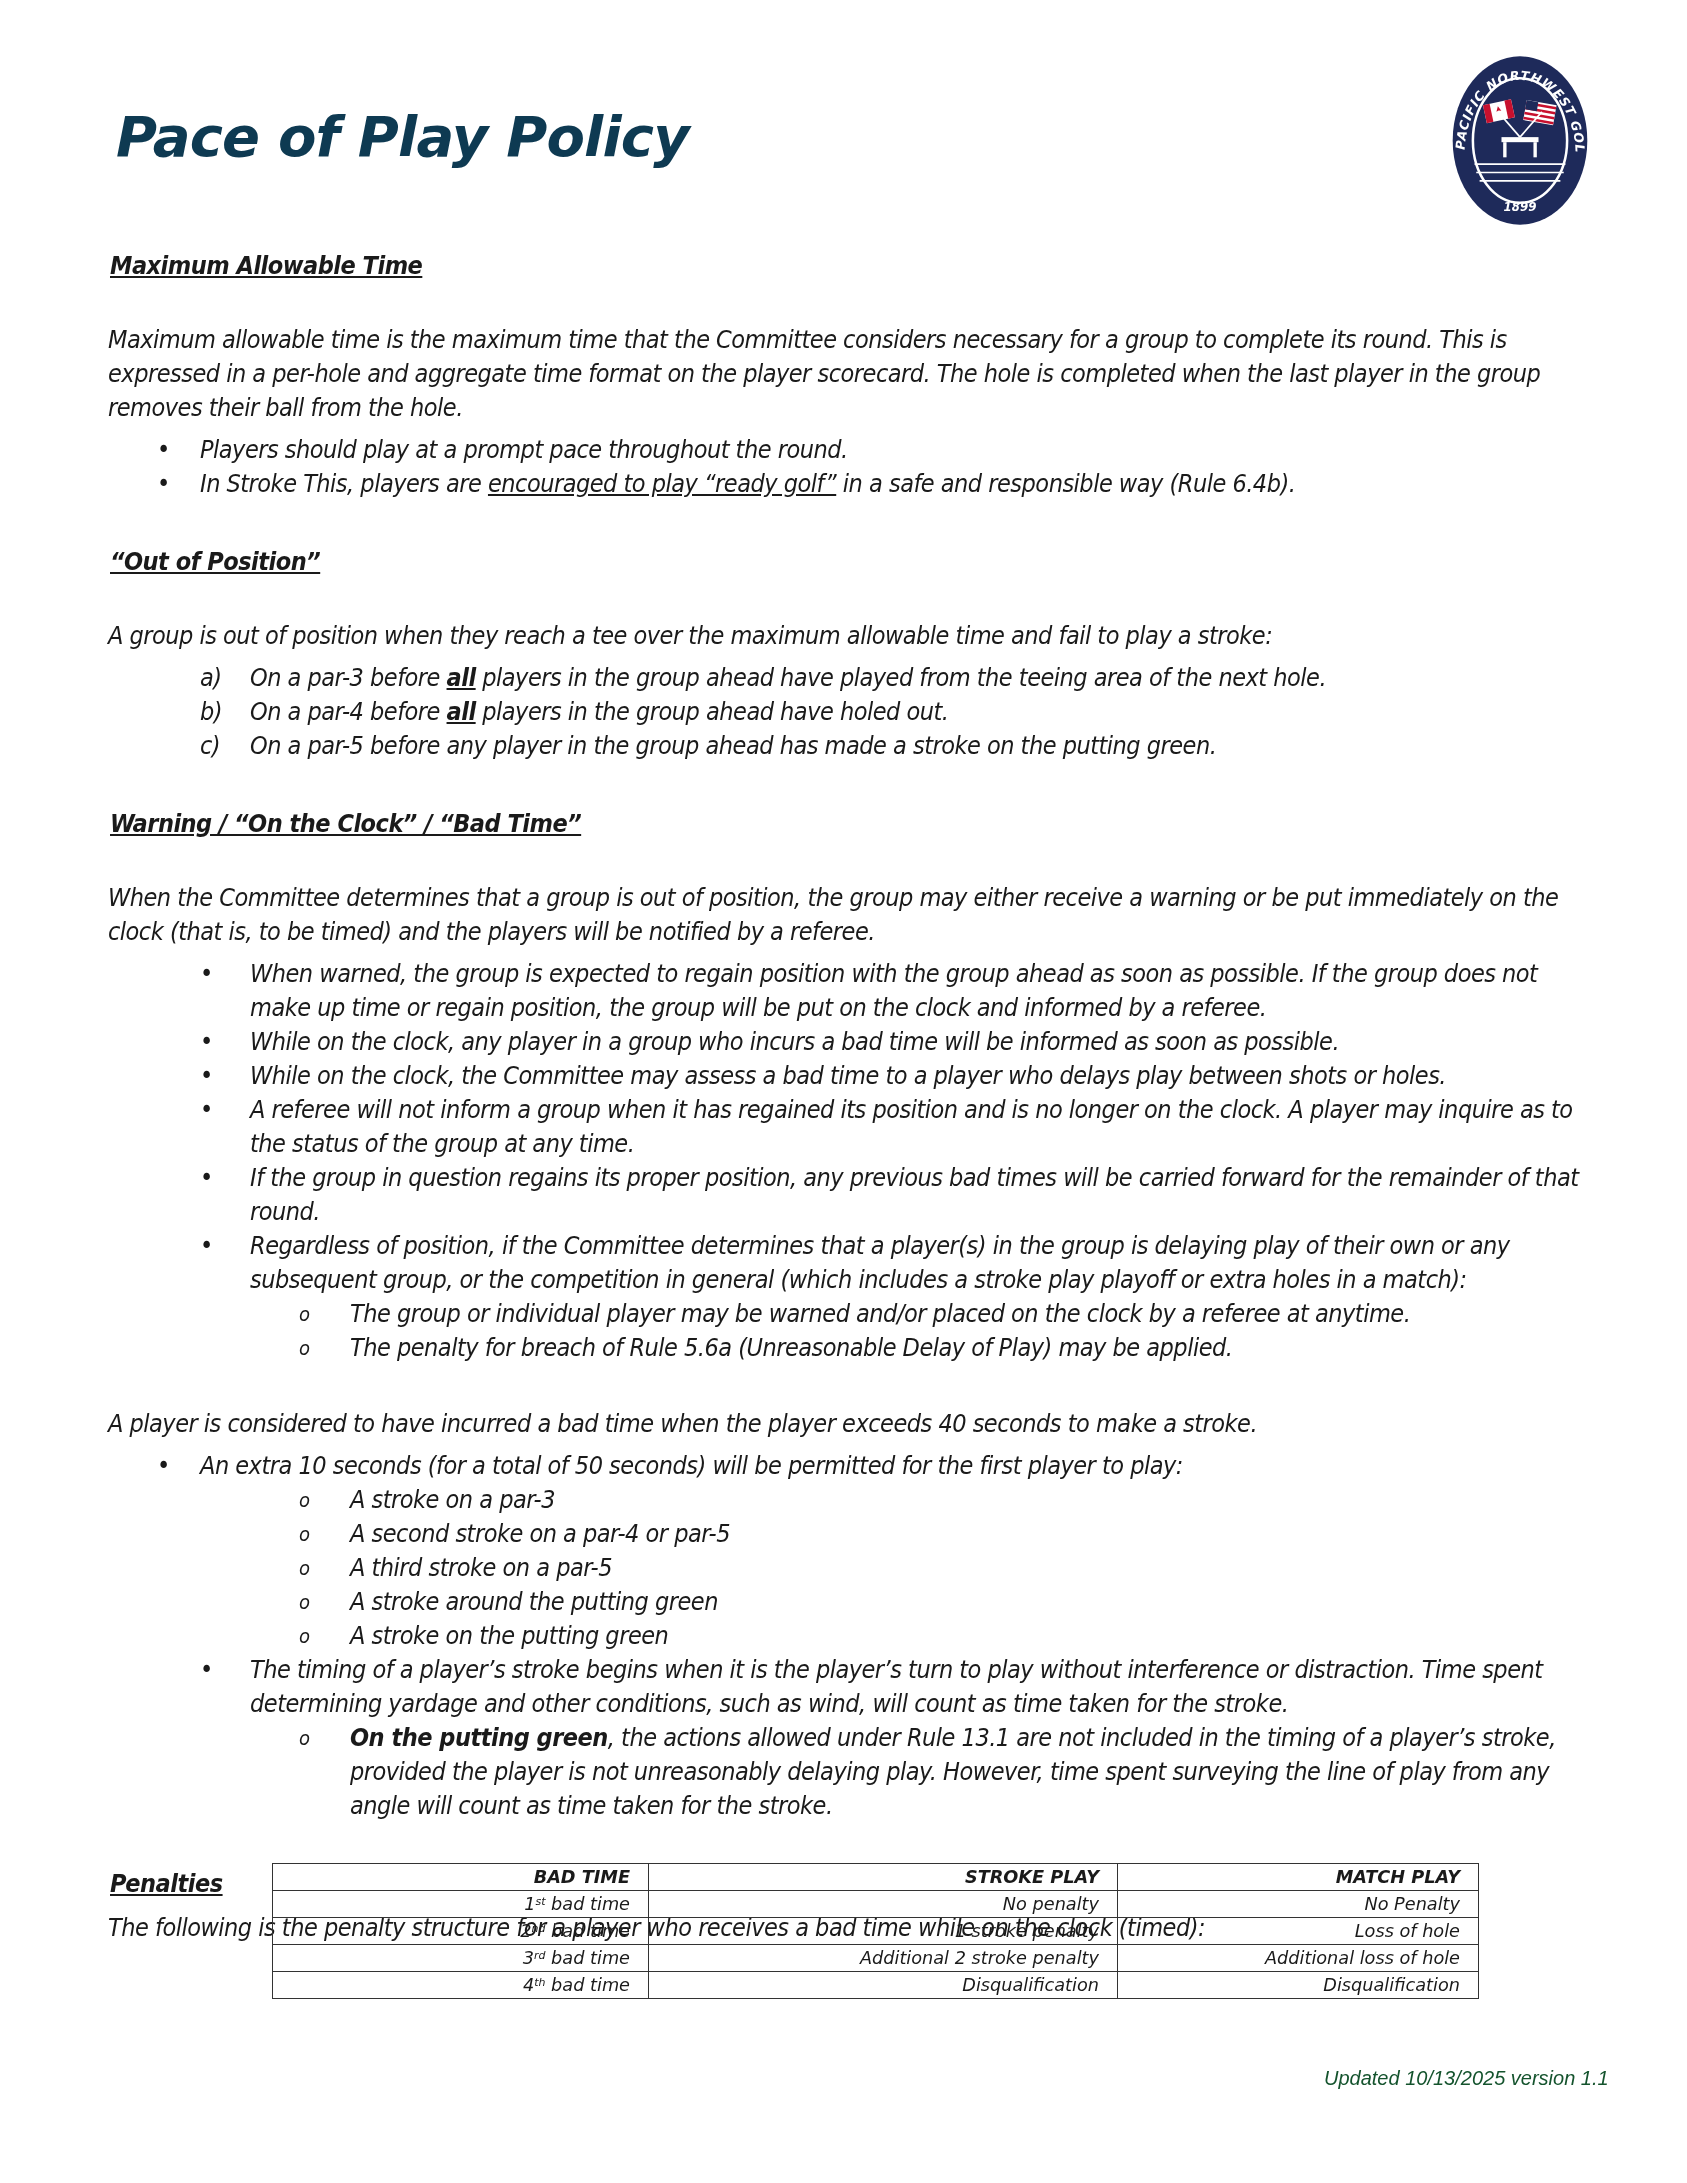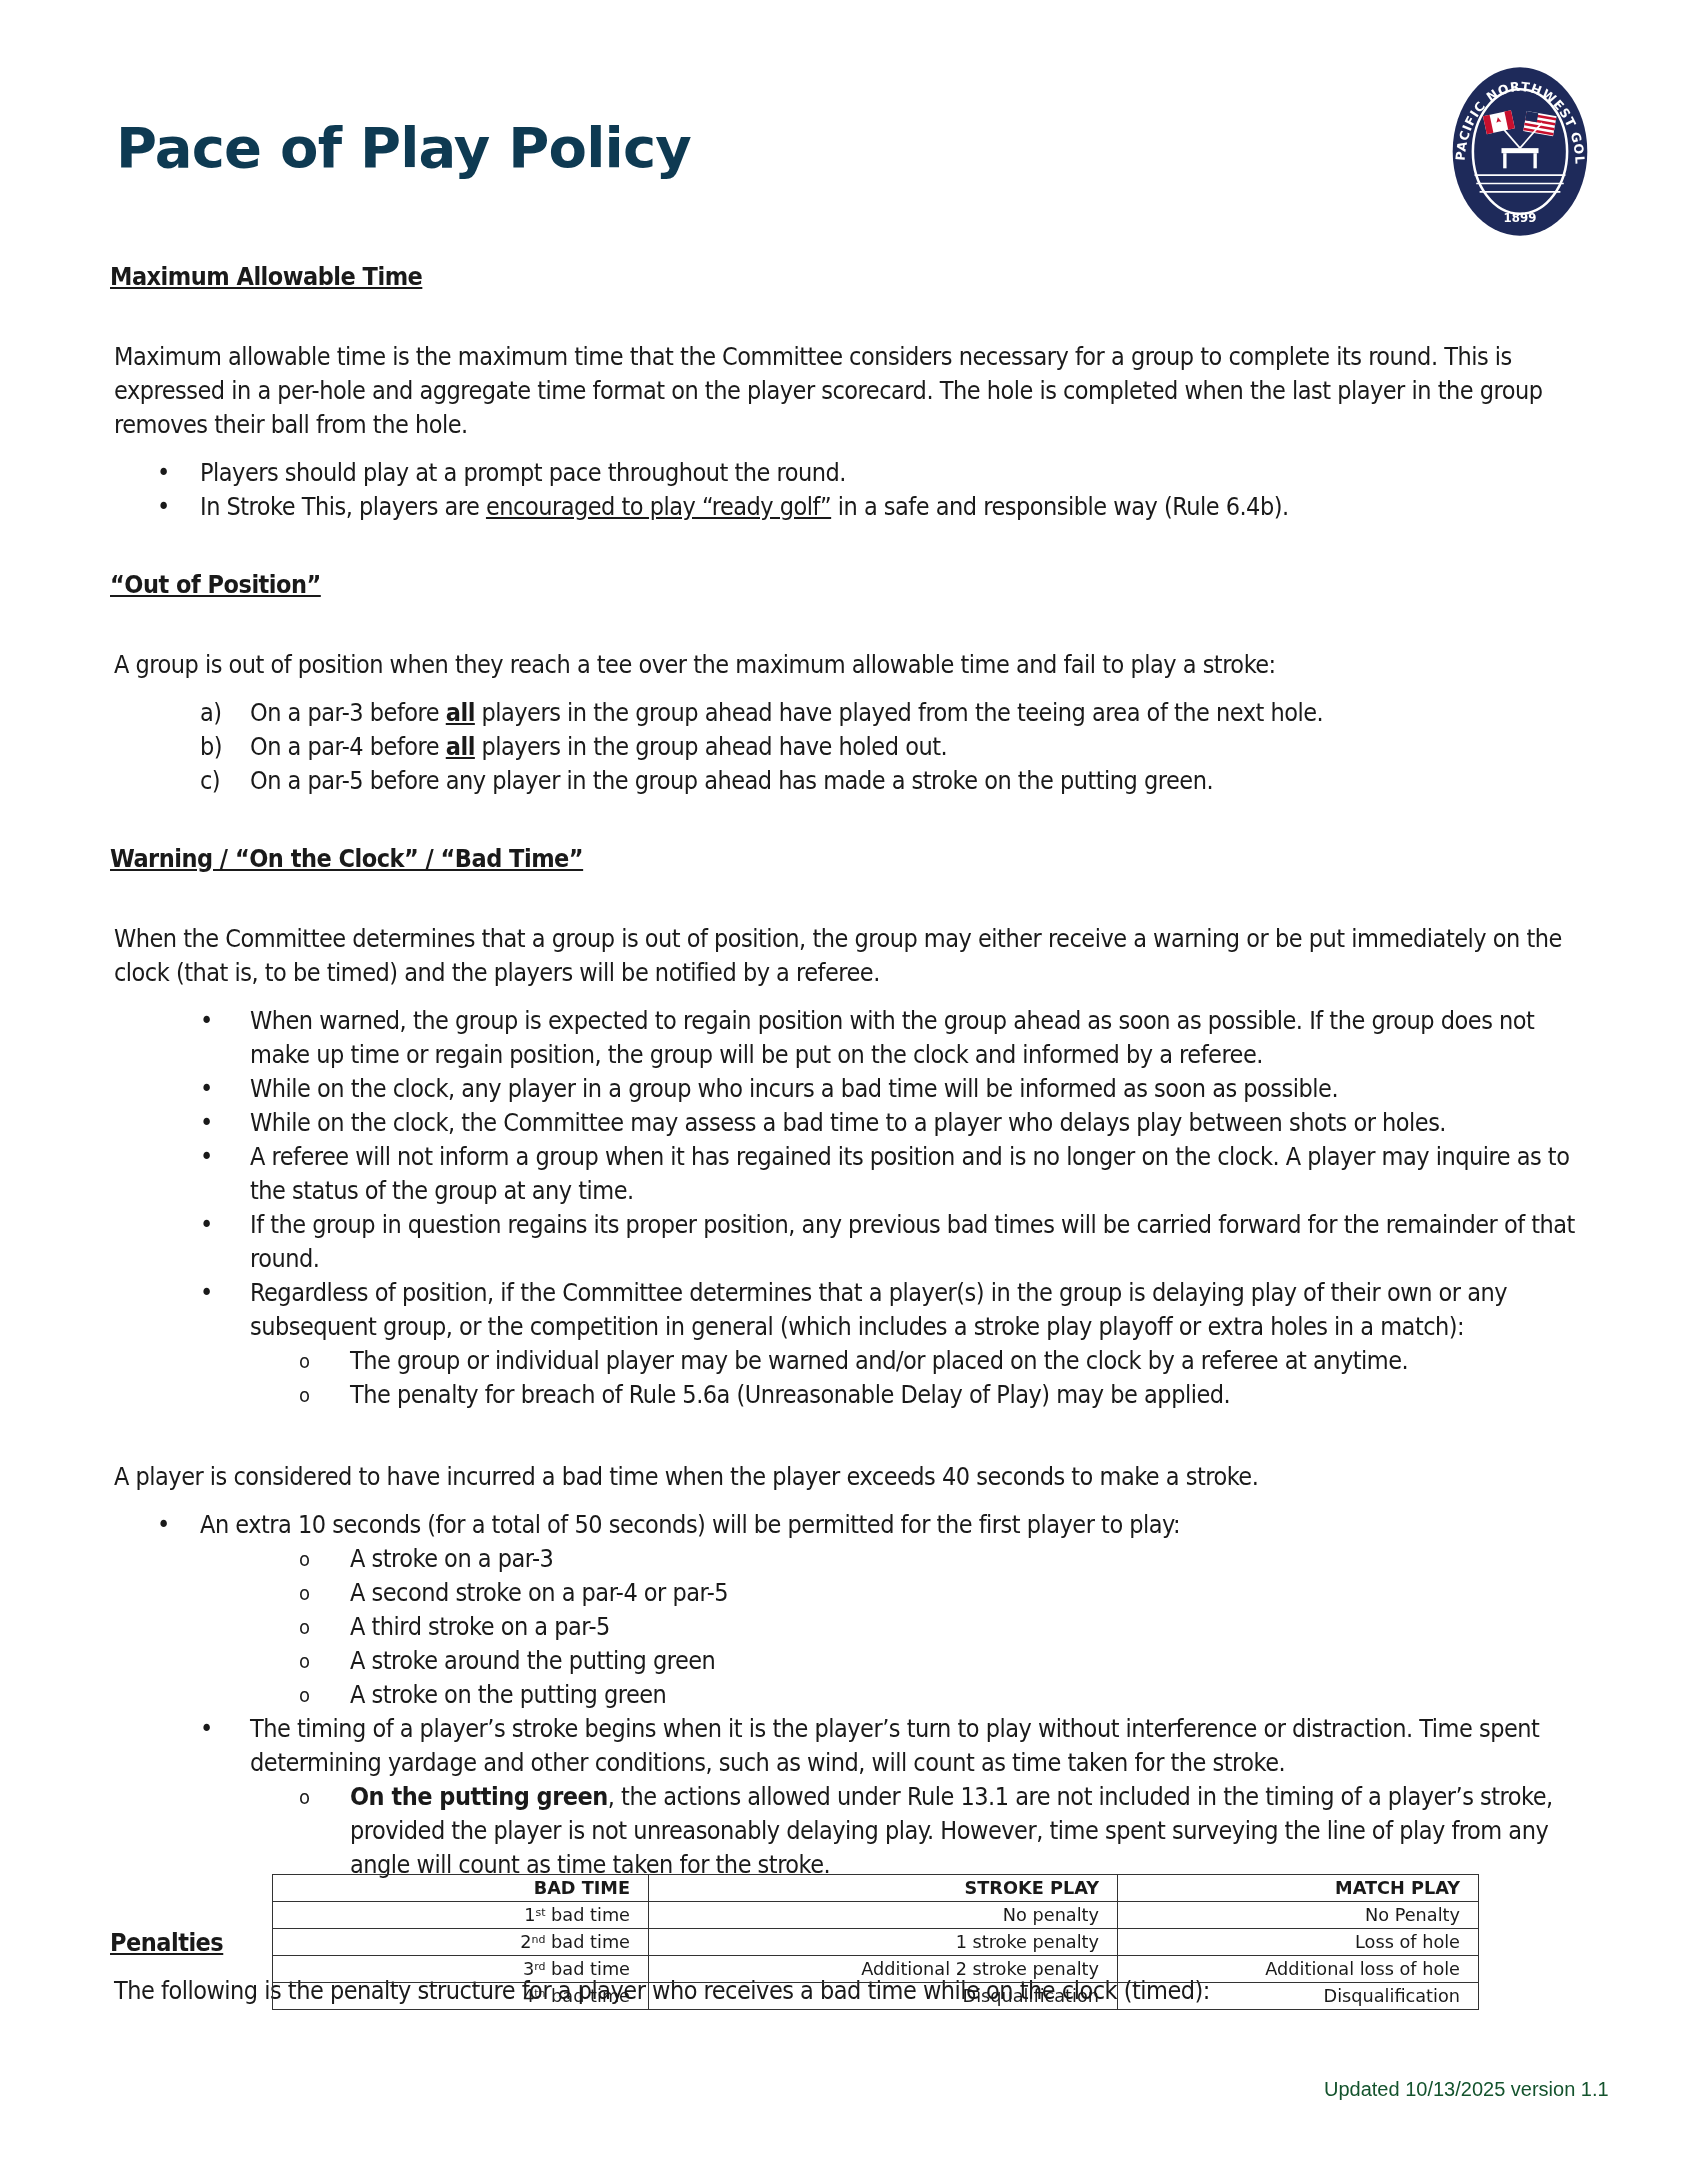--- a/index.html
+++ b/index.html
@@ -1,25 +1,25 @@
 <!DOCTYPE html>
 <html style="font-size:13.5px"><head>
 <meta charset="utf-8">
 <style>
   html, body { margin: 0; padding: 0; background: #ffffff; }
   body { width: 1687px; height: 2183px; position: relative; overflow: hidden;
          font-family: "DejaVu Sans Condensed", "DejaVu Sans", sans-serif; color: #1a1a1a; }
-  .page { position: absolute; left: 0; top: 15px; width: 1687px; height: 1688px; }
+  .page { position: absolute; left: 0; top: 4px; width: 1687px; height: 1688px; font-style: italic; }
   .title { position: absolute; left: 116px; top: 100px; font-size: 56px; font-weight: bold;
            color: #0e3a52; letter-spacing: -0.8px; font-family: "DejaVu Sans", sans-serif; }
   .logo { position: absolute; left: 1449px; top: 49px; width: 142px; height: 175px; }
   .content { position: absolute; left: 100px; top: 235px; width: 1493px; font-size: 25px; line-height: 34px;
              font-family: "DejaVu Sans Condensed", "DejaVu Sans", sans-serif; letter-spacing: -0.5px; }
   h2 { font-size: 25px; font-weight: bold; text-decoration: underline; margin: 10px; line-height: 34px; }
-  p { margin: 14px; }
+  p { margin: 8px; }
   .gap-after-h { height: 22px; }
   .gap-sec { height: 34px; }
   .li { position: relative; }
   .bullet { position: absolute; left: 0; top: 0; }
   .lvl1 { padding-left: 100px; }
   .lvl1 .bullet { left: 57px; }
   .lvl2 { padding-left: 150px; }
   .lvl2 .bullet { left: 100px; }
   .lvl3 { padding-left: 250px; }
   .lvl3 .bullet { left: 199px; font-size: 20px; }

